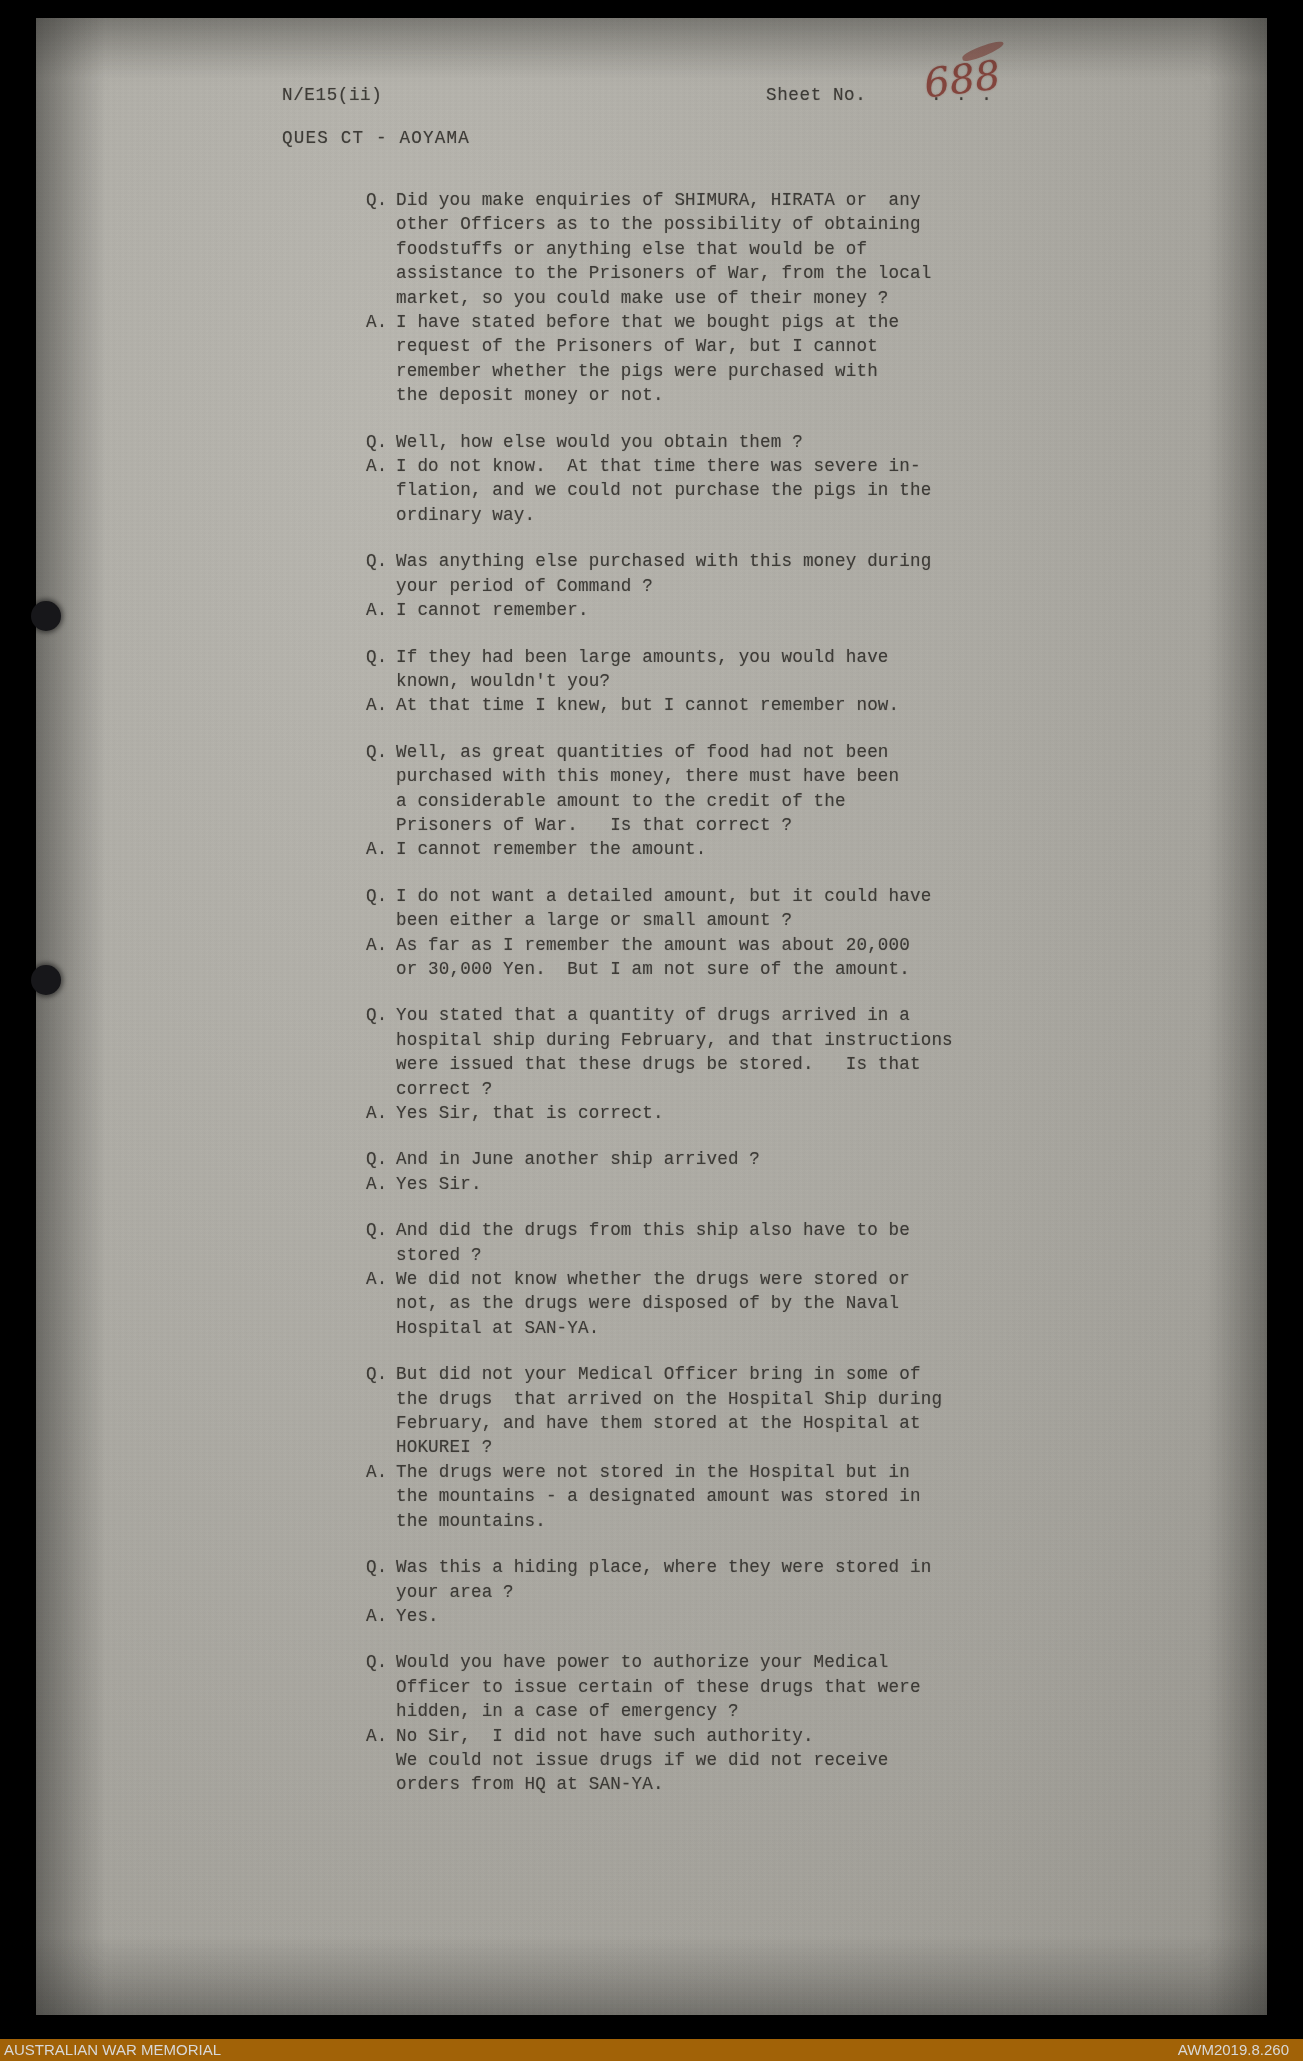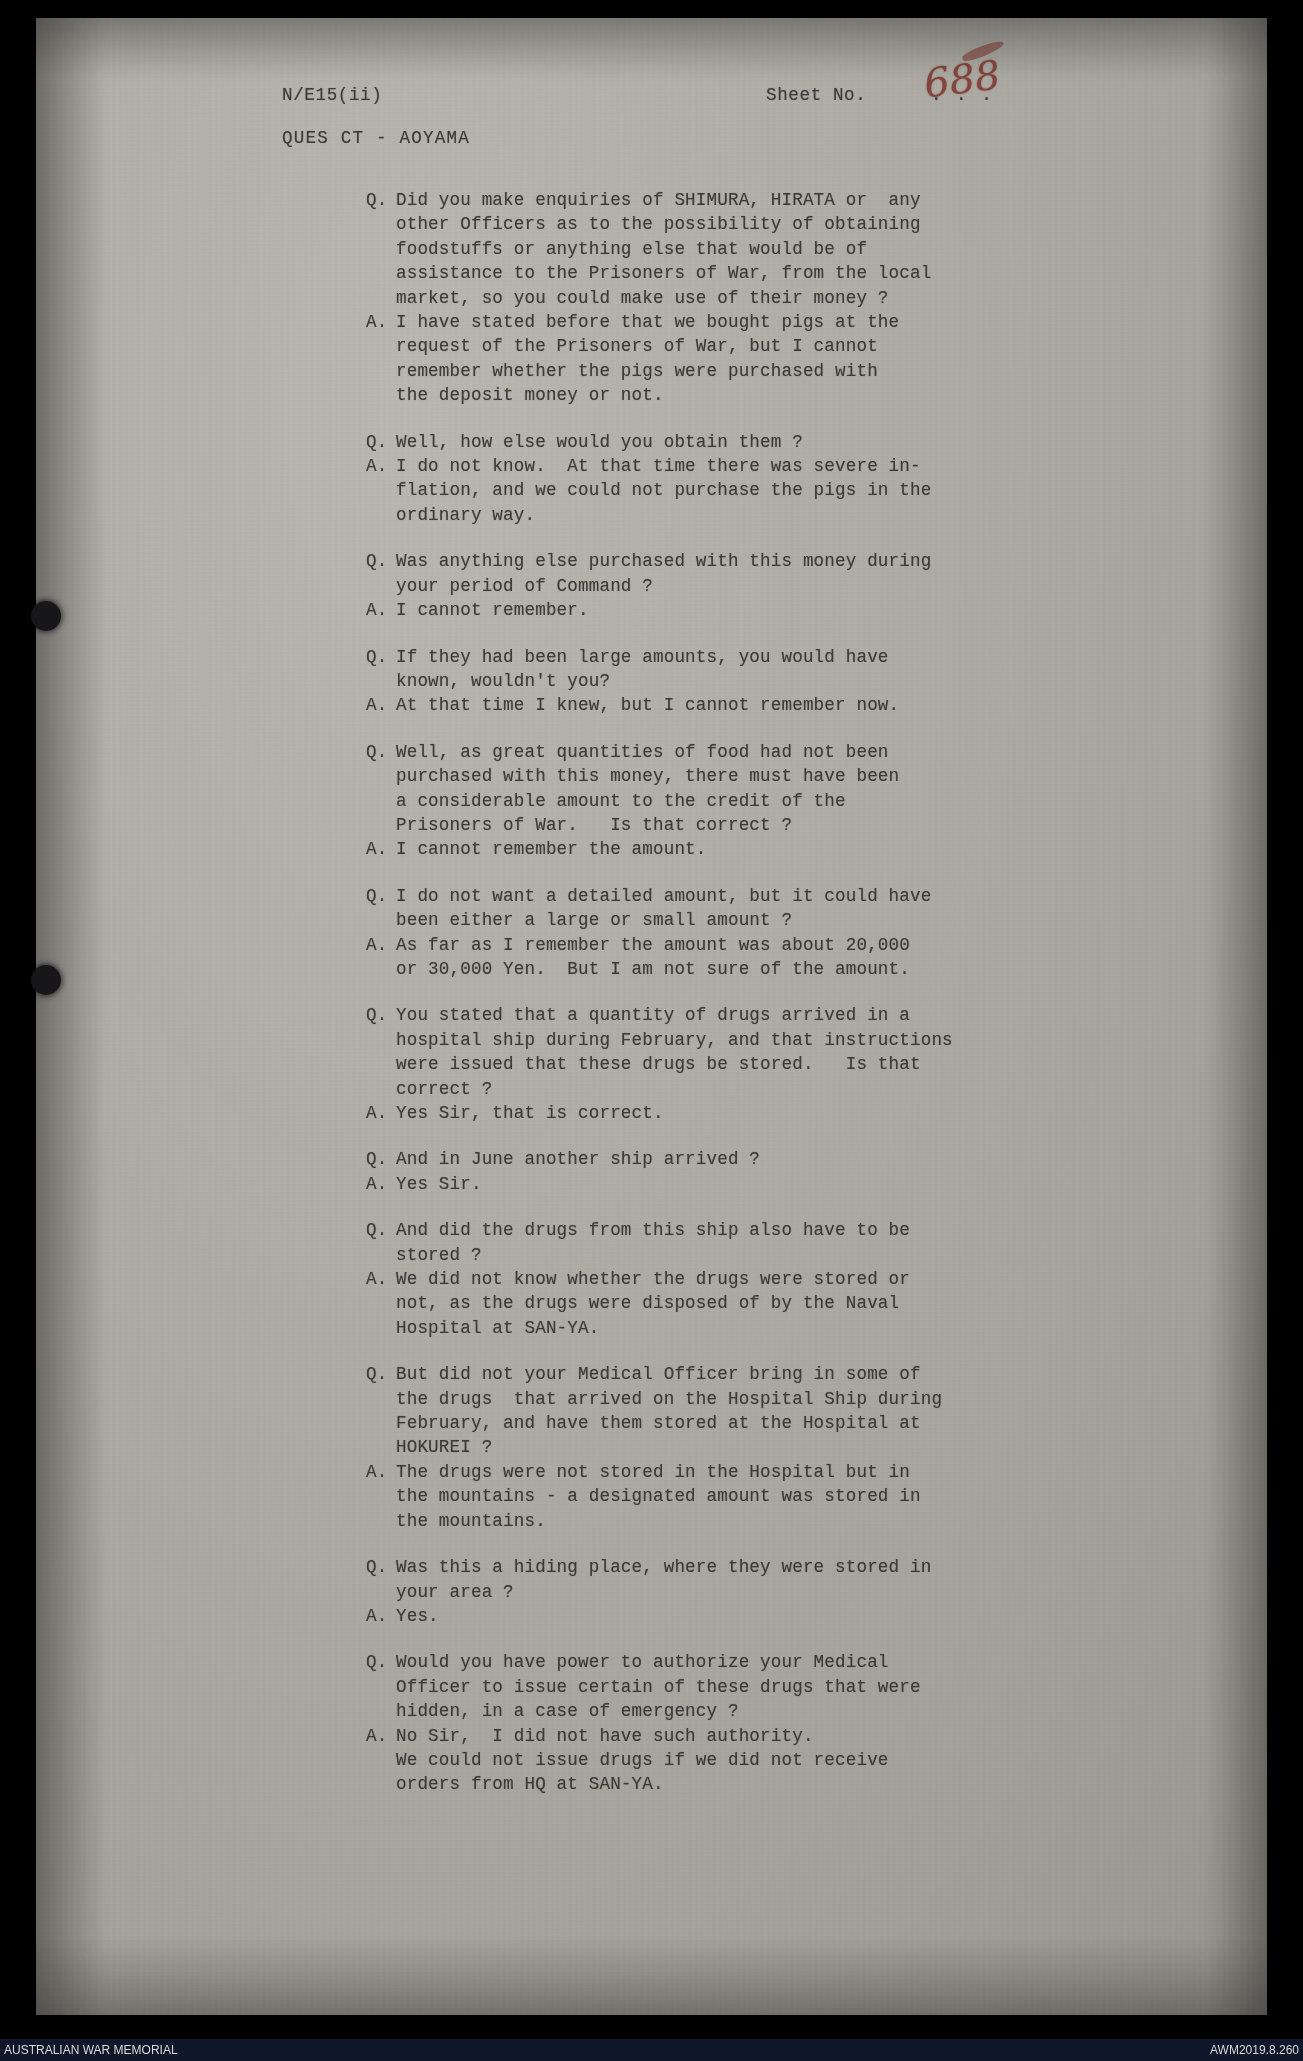--- a/index.html
+++ b/index.html
@@ -130,28 +130,28 @@
     white-space: pre;
   }
 
   
   #footer-bar {
     position: absolute;
     left: 0;
     bottom: 0;
     width: 1303px;
     height: 22px;
-    background: #0f172a;
+    background: #a16207;
     color: #d8d8d8;
     font-family: "Liberation Sans", sans-serif;
-    font-size: 12px;
+    font-size: 15px;
     line-height: 22px;
   }
   #footer-left { position: absolute; left: 4px; top: 0; }
-  #footer-right { position: absolute; right: 4px; top: 0; }
+  #footer-right { position: absolute; right: 14px; top: 0; }
 </style>
 </head>
 <body>
 
 <div id="page">
 
   <div id="grain"></div>
 
   <div class="typed" id="ref-code">N/E15(ii)</div>
   <div class="typed" id="sheet-label">Sheet No.</div>

